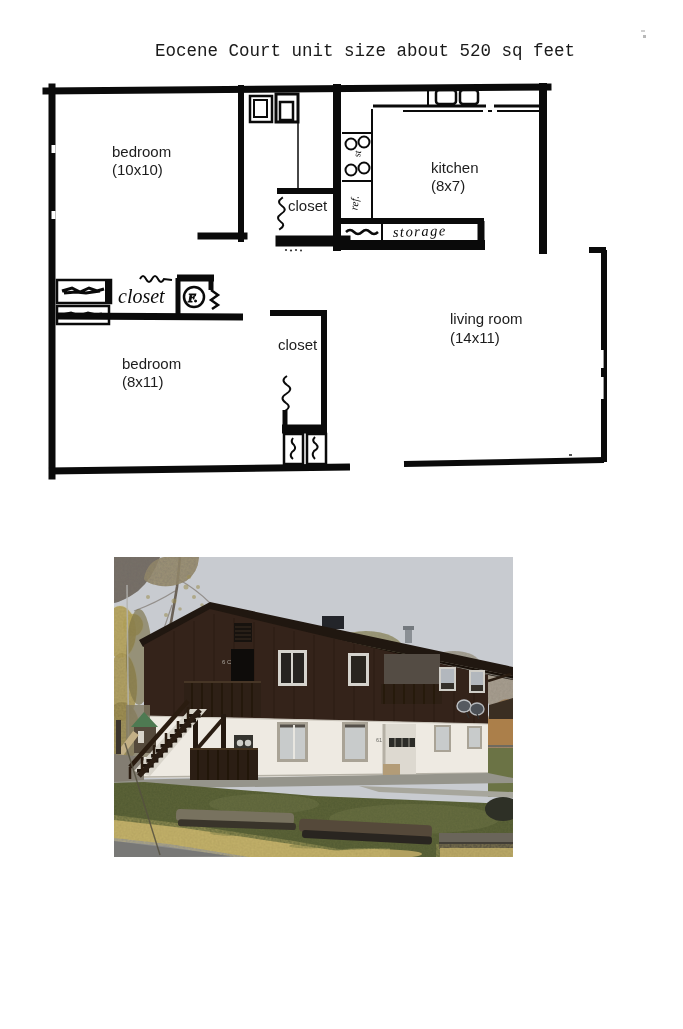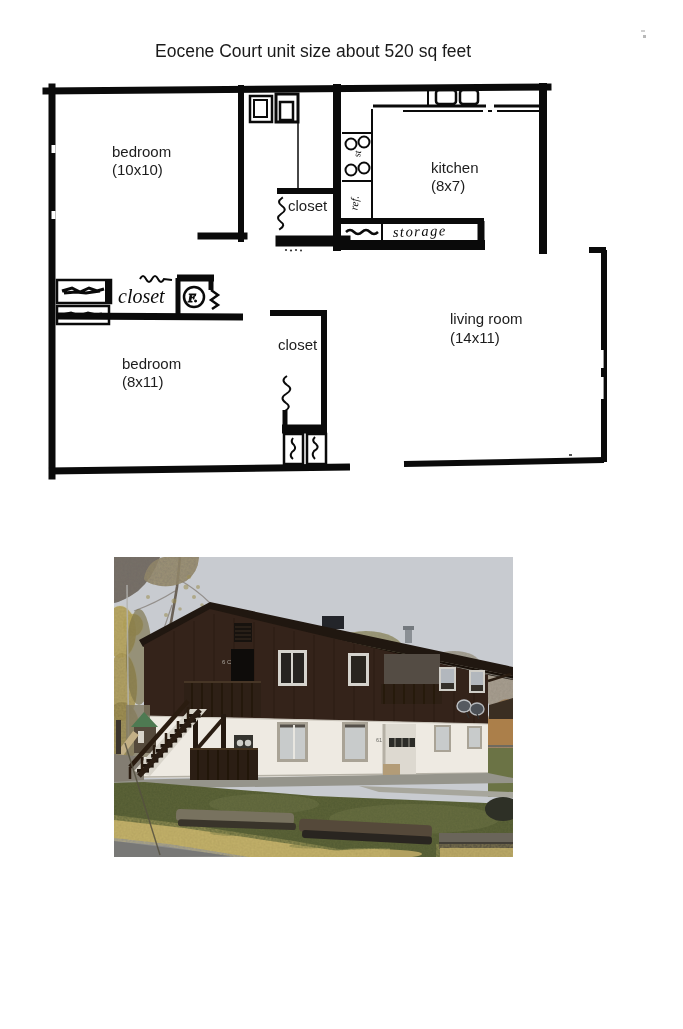--- a/index.html
+++ b/index.html
@@ -3,21 +3,21 @@
 <meta charset="utf-8">
 <style>
   html,body{margin:0;padding:0;background:#ffffff;}
   #page{position:relative;width:683px;height:1029px;background:#ffffff;overflow:hidden;
         font-family:"Liberation Sans", sans-serif;}
 </style>
 </head>
 <body>
 <div id="page">
 
-  <div style="position:absolute;left:155px;top:41px;font-size:17.5px;color:#1a1a1a;font-family:Liberation Sans, sans-serif;">Eocene Court unit size about 520 sq feet</div>
+  <div style="position:absolute;left:155px;top:41px;font-size:17.5px;color:#1a1a1a;font-family:Liberation Mono, monospace;">Eocene Court unit size about 520 sq feet</div>
 
   <div style="position:absolute;left:641px;top:30px;width:4px;height:2px;background:#cfcfcf;"></div>
   <div style="position:absolute;left:643px;top:35px;width:3px;height:3px;background:#b8b8b8;"></div>
 
   <svg width="683" height="520" viewBox="0 0 683 520" style="position:absolute;left:0;top:0;" fill="none">
     <g stroke="#0a0a0a" stroke-linecap="square">
 
       <path d="M46,91 L548,87" stroke-width="7"></path>
 
       <path d="M52,87 L52,476" stroke-width="7"></path>

